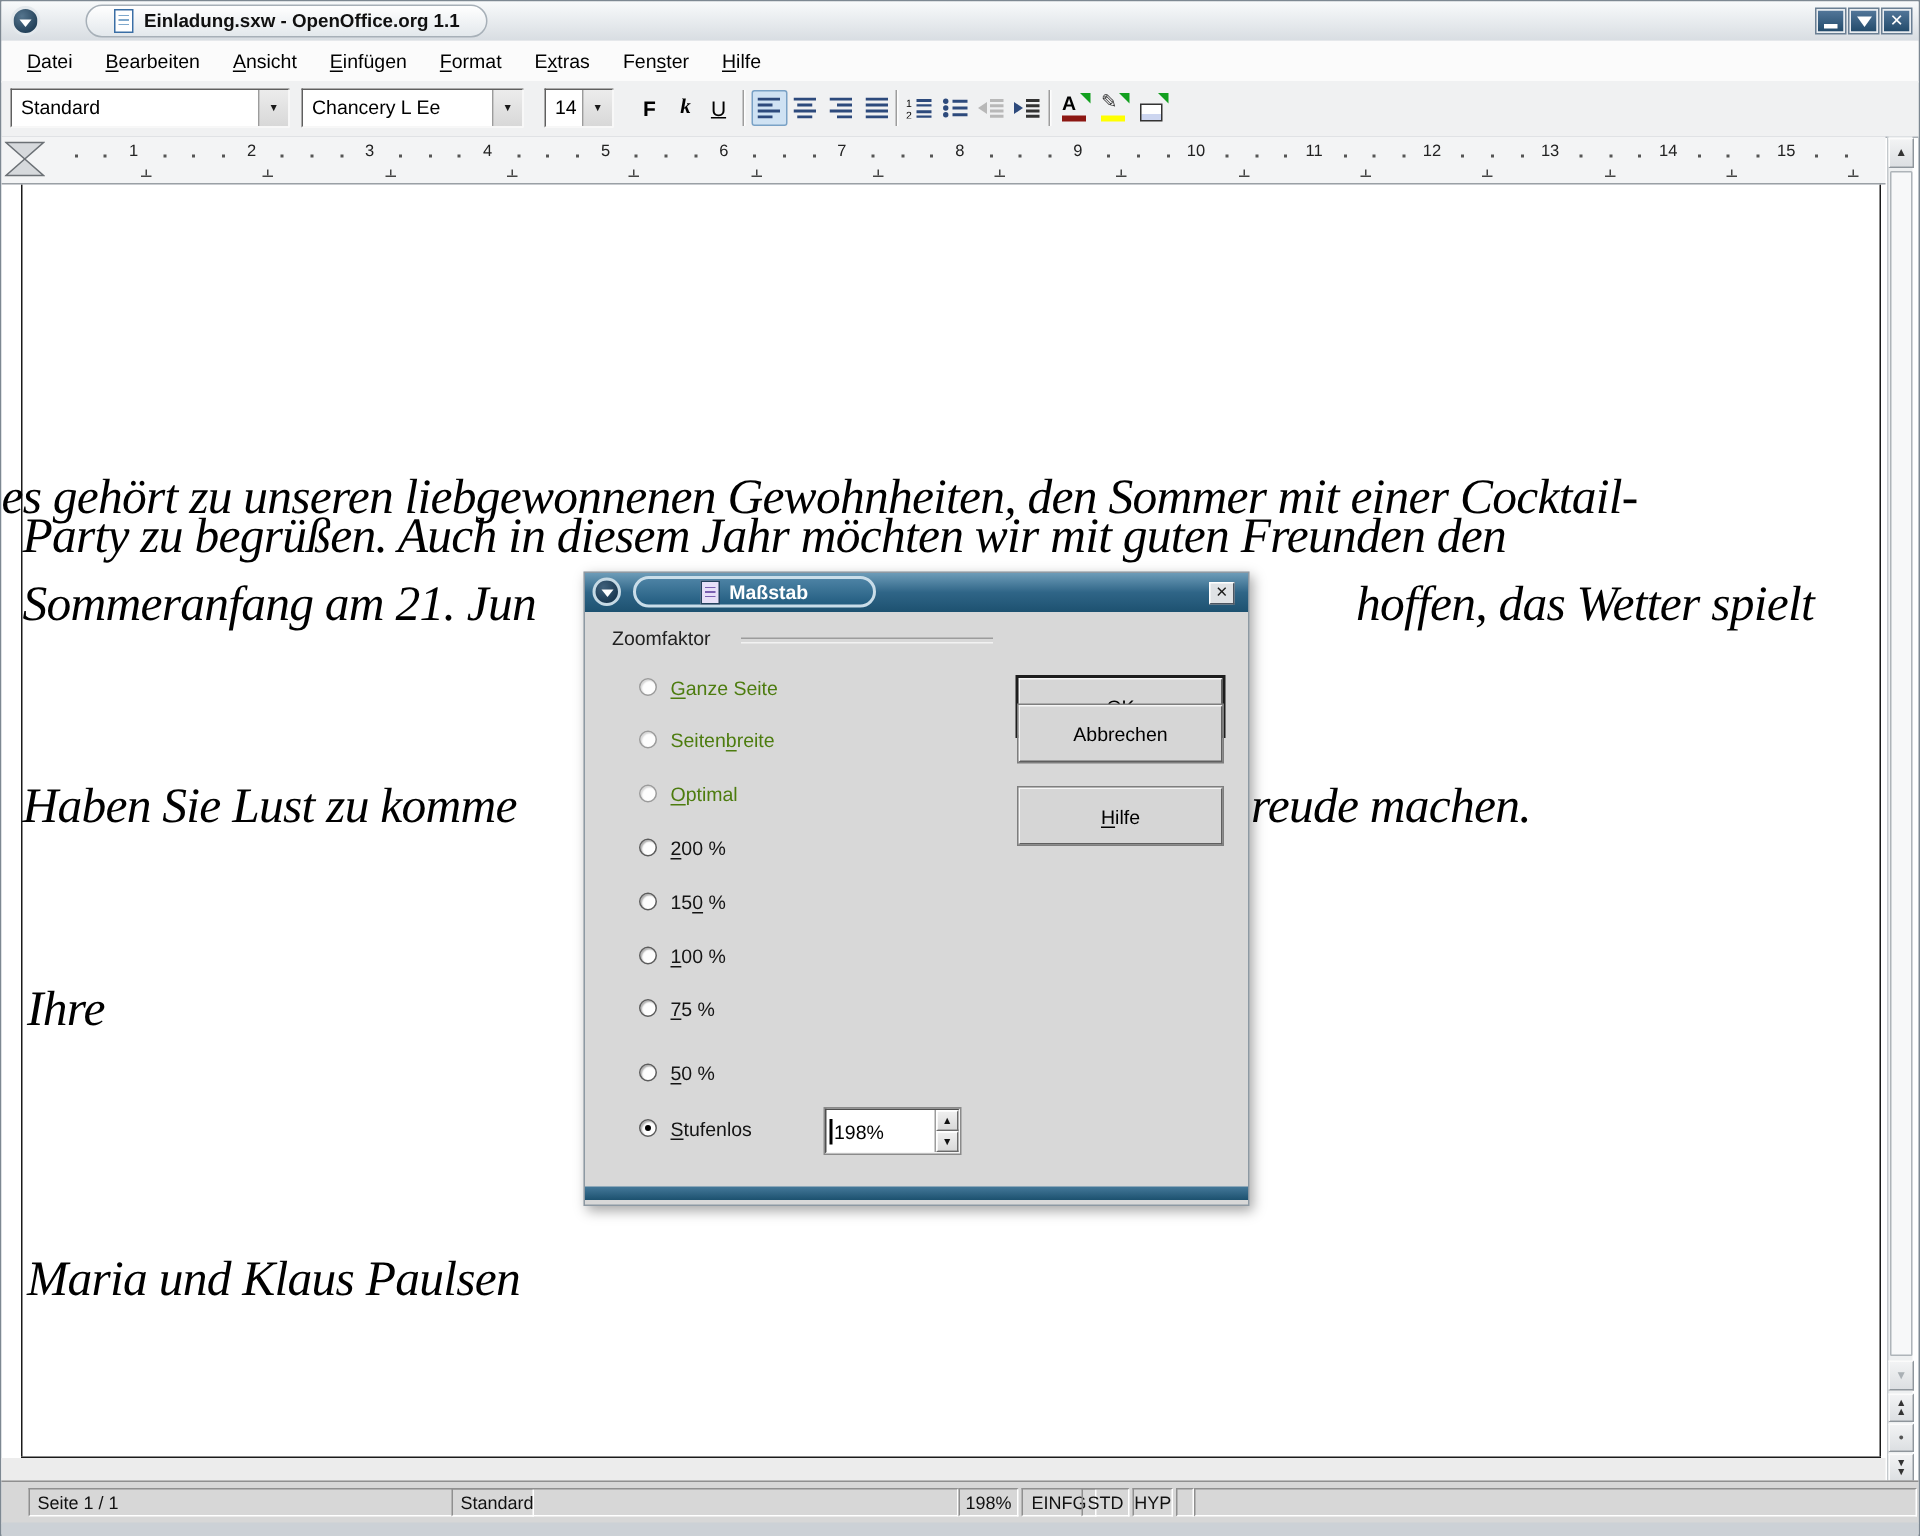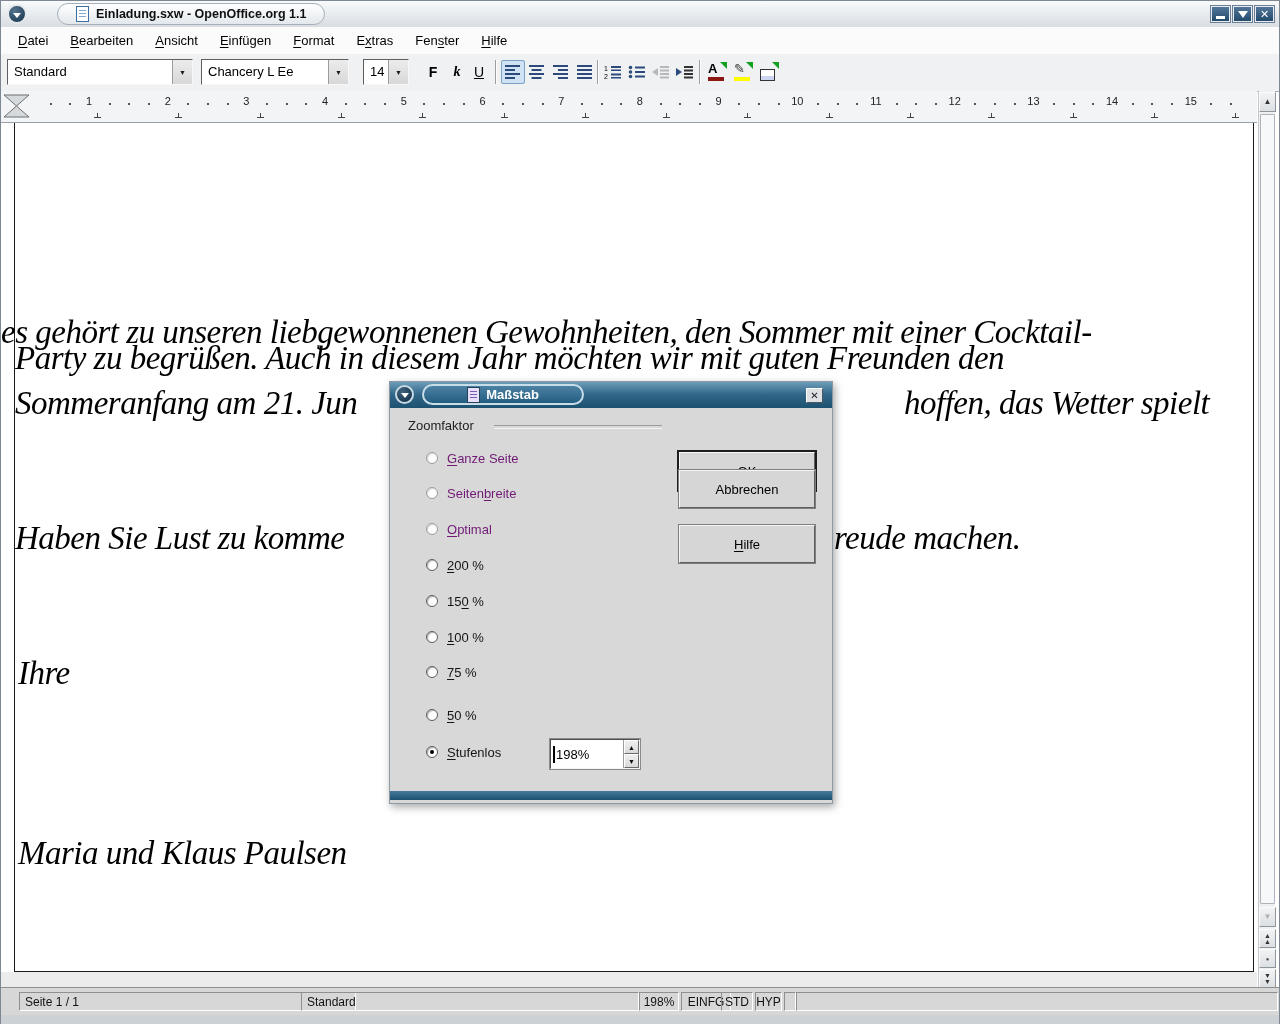--- a/index.html
+++ b/index.html
@@ -107,21 +107,21 @@
   .dlg-close::before{content:"✕";font-size:10px;font-weight:bold;color:#1b1b1b;}
   .dlg-group-label{position:absolute;left:18px;top:36px;font-size:13px;color:#222;}
   .dlg-group-line{position:absolute;left:104px;top:43px;width:168px;height:2px;
     border-top:1px solid #9c9c9c;border-bottom:1px solid #f2f2f2;}
   .dlg-row{position:absolute;left:36px;height:20px;display:flex;align-items:center;gap:9px;font-size:13px;}
   .radio{width:12px;height:12px;border-radius:50%;background:#fdfdfd;position:relative;box-sizing:border-box;
     border:1px solid #5c5c5c;box-shadow:inset 1px 1px 1px rgba(0,0,0,.3), inset -1px -1px 0 #fff;flex:0 0 auto;}
   .radio.dis{border-color:#9b9b9b;box-shadow:inset 1px 1px 1px rgba(0,0,0,.15);}
   .rdot{position:absolute;left:3px;top:3px;width:4px;height:4px;border-radius:50%;background:#000;}
   .dlg-opt-label{color:#141414;}
-  .dlg-opt-label.dis{color:#701a75;}
+  .dlg-opt-label.dis{color:#4d7c0f;}
   .dlg-btn{position:absolute;left:289px;width:136px;height:38px;box-sizing:border-box;background:#d6d6d6;
     border:1px solid;border-color:#f6f6f6 #5f5f5f #5f5f5f #f6f6f6;outline:1px solid #7e7e7e;
     display:flex;align-items:center;justify-content:center;font-size:13px;color:#000;}
   .dlg-btn.default{outline:2px solid #1d1d1d;}
   .spinbox{position:absolute;left:160px;top:357px;width:90px;height:30px;box-sizing:border-box;background:#fff;
     border:1px solid;border-color:#4f4f4f #f5f5f5 #f5f5f5 #4f4f4f;outline:1px solid #8a8a8a;display:flex;}
   .spinbox .field{flex:1;display:flex;align-items:center;padding-left:2px;overflow:hidden;}
   .caret{width:2px;height:17px;background:#000;margin-right:1px;}
   .spinval{font-size:13px;color:#000;}
   .spincol{width:15px;display:flex;flex-direction:column;border-left:1px solid #9c9c9c;}

